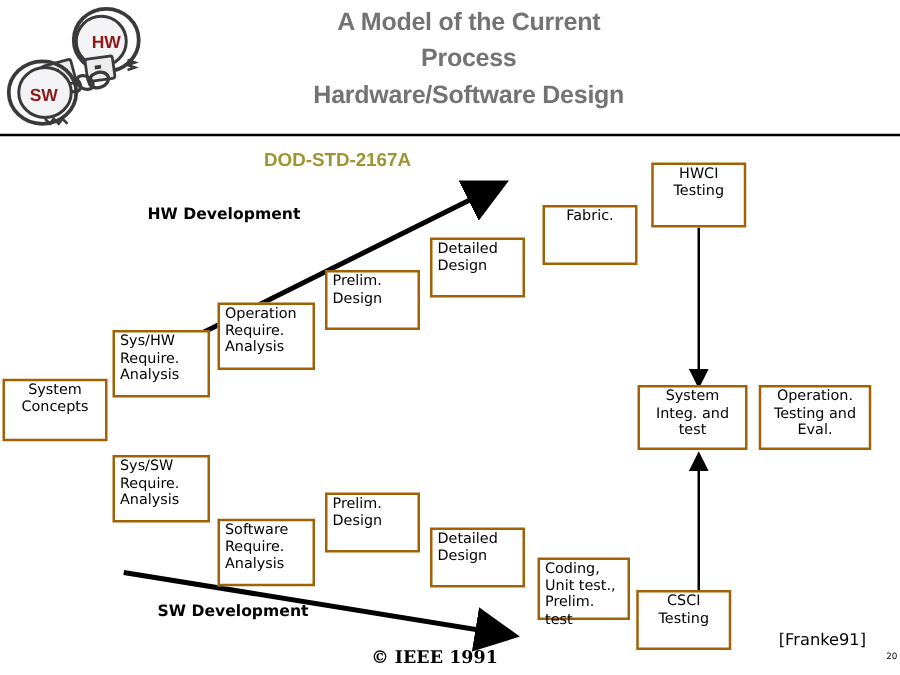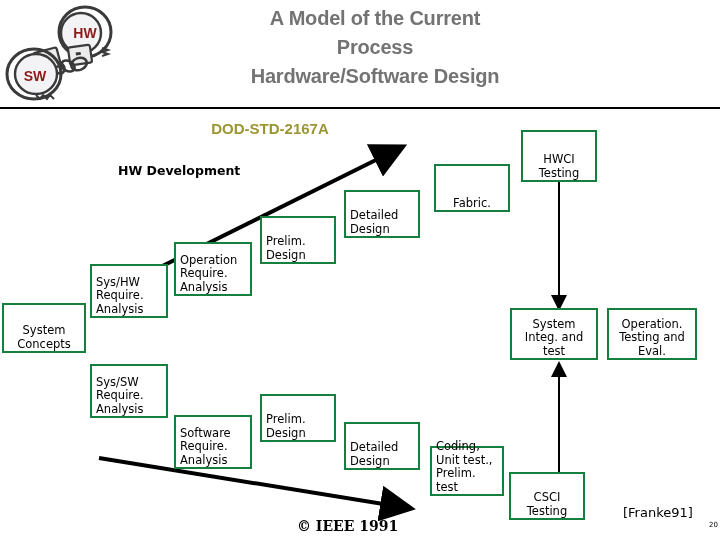--- a/index.html
+++ b/index.html
@@ -34,31 +34,31 @@
     font-family:"Liberation Sans", sans-serif;
     font-weight:bold;font-size:15px;color:#9b9632;
   }
 
   
   .logo{position:absolute;left:2px;top:2px;width:118px;height:100px;}
 
   
   .box{
     position:absolute;
-    border:2px solid #15803d;
+    border:2px solid #a16207;
     background:#fff;
     box-sizing:border-box;
     font-family:"DejaVu Sans", sans-serif;
     font-size:11.5px;
     line-height:13.5px;
     color:#000;
     text-align:center;
     overflow:visible;
     display:flex;
-    align-items:flex-end;
+    align-items:flex-start;
     justify-content:center;
   }
   .box .t{display:block;width:100%;padding:0 1px;}
   .box.lefty .t{text-align:left;padding-left:4px;}
 
   
   .lbl{
     position:absolute;
     font-family:"DejaVu Sans", sans-serif;
     font-weight:bold;
@@ -144,20 +144,21 @@
     <line x1="92" y1="301" x2="400" y2="148" stroke="#000" stroke-width="4" marker-end="url(#ah)"></line>
 
     <line x1="99" y1="458" x2="408" y2="508" stroke="#000" stroke-width="4" marker-end="url(#ah)"></line>
 
     <line x1="559" y1="182" x2="559" y2="308" stroke="#000" stroke-width="2" marker-end="url(#ahs)"></line>
 
     <line x1="559" y1="478" x2="559" y2="364" stroke="#000" stroke-width="2" marker-end="url(#ahs)"></line>
   </svg>
 
   <div class="lbl" style="left:118px;top:163px;">HW Development</div>
+  <div class="lbl" style="left:126px;top:481px;">SW Development</div>
 
   <div class="box" style="left:2px;top:303px;width:84px;height:50px;">
     <span class="t">
       <span>System</span><br>
       <span>Concepts</span>
     </span>
   </div>
 
   <div class="box lefty" style="left:90px;top:264px;width:78px;height:54px;">
     <span class="t">

